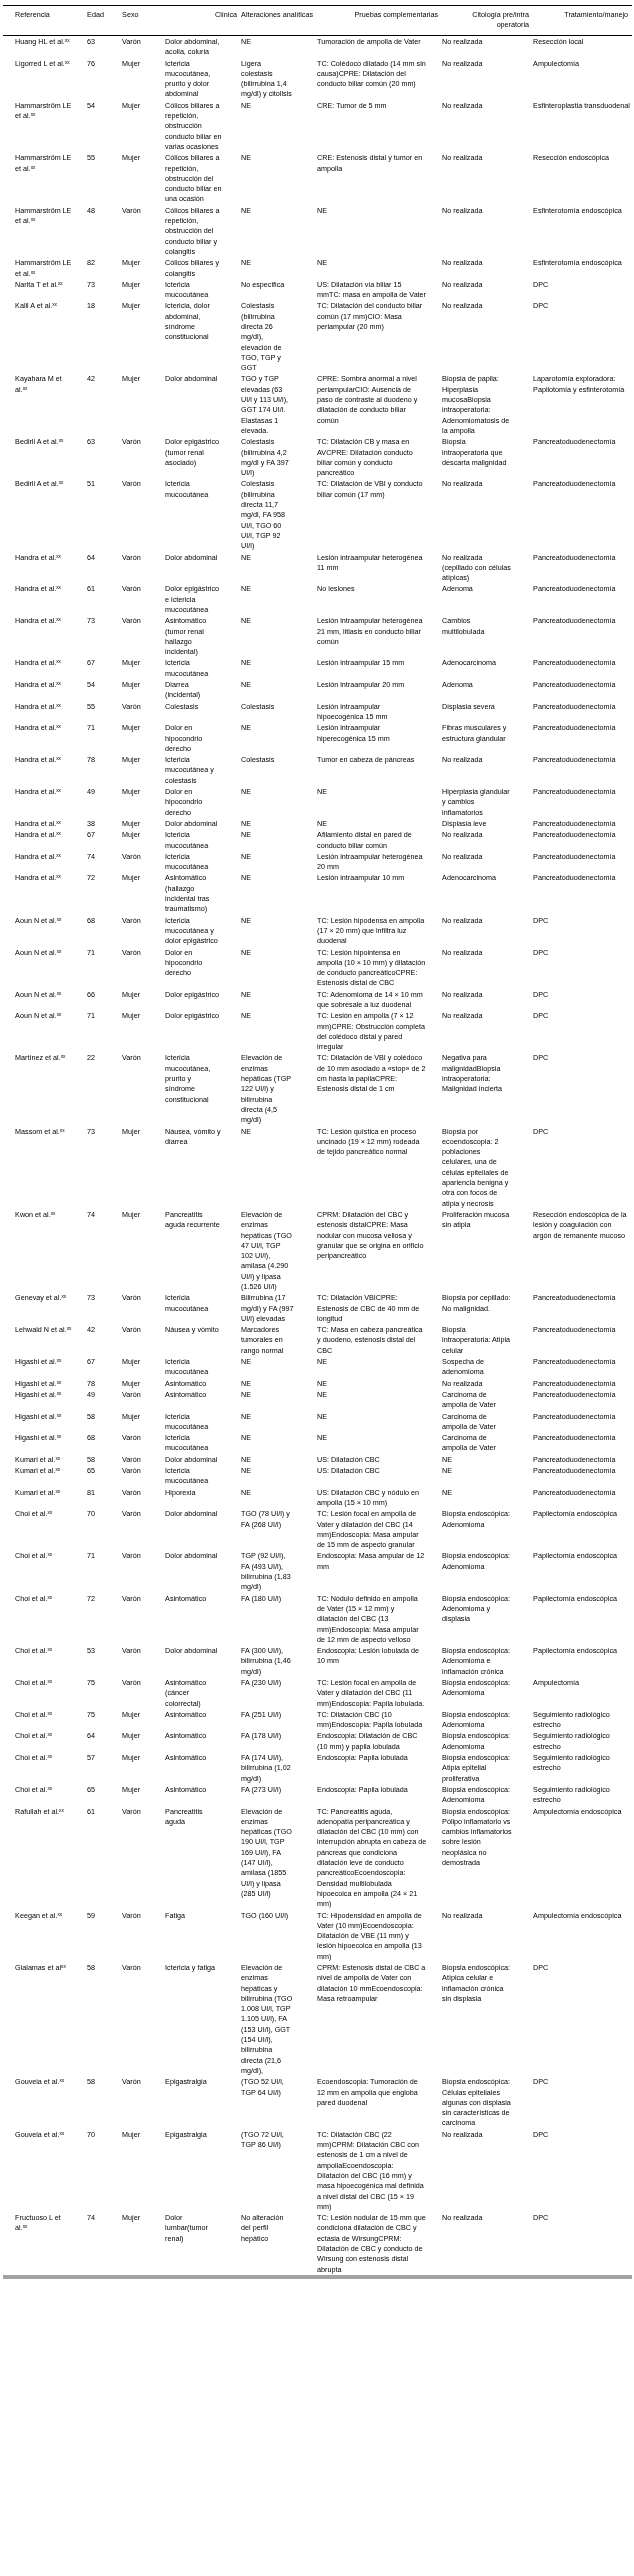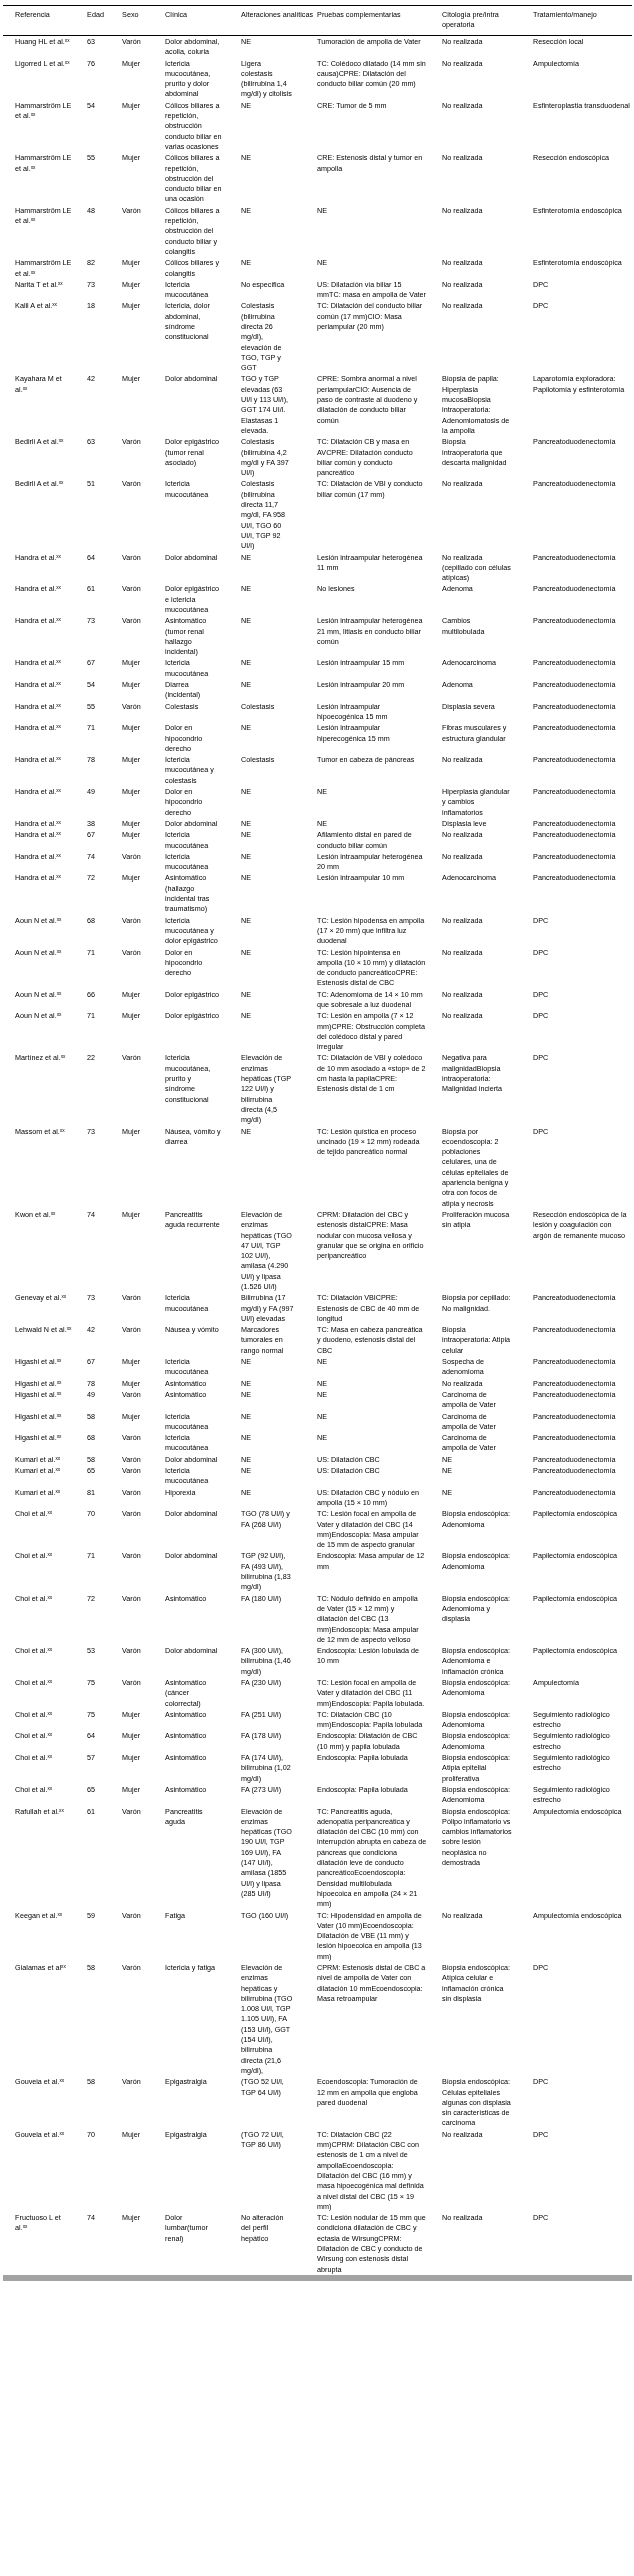--- a/index.html
+++ b/index.html
@@ -15,31 +15,31 @@
   }
   .doc {
     padding-top: 4.6px;
   }
   table.cases {
     width: 629px;
     margin: 0 3.1px;
     border-collapse: collapse;
     table-layout: fixed;
     border-top: 1px solid #000;
-    border-bottom: 6px solid #a3a3a3;
+    border-bottom: 4px solid #a3a3a3;
     font-size: 7.2px;
     line-height: 10.3px;
     color: #000;
   }
   thead th {
     font-weight: normal;
     vertical-align: top;
     border-bottom: 0.8px solid #000;
     padding: 4.1px 4.1px 5.2px 0;
-    text-align: left;
+    text-align: right;
   }
   thead th.h-left { text-align: left; }
   tbody td {
     vertical-align: top;
     padding: 0.5px 0 0.5px 0;
     word-wrap: break-word;
   }
   
   td.c1 { padding-left: 12px; padding-right: 15.5px; margin-top: 20px; }
   th.c1 { padding-left: 12px; }

